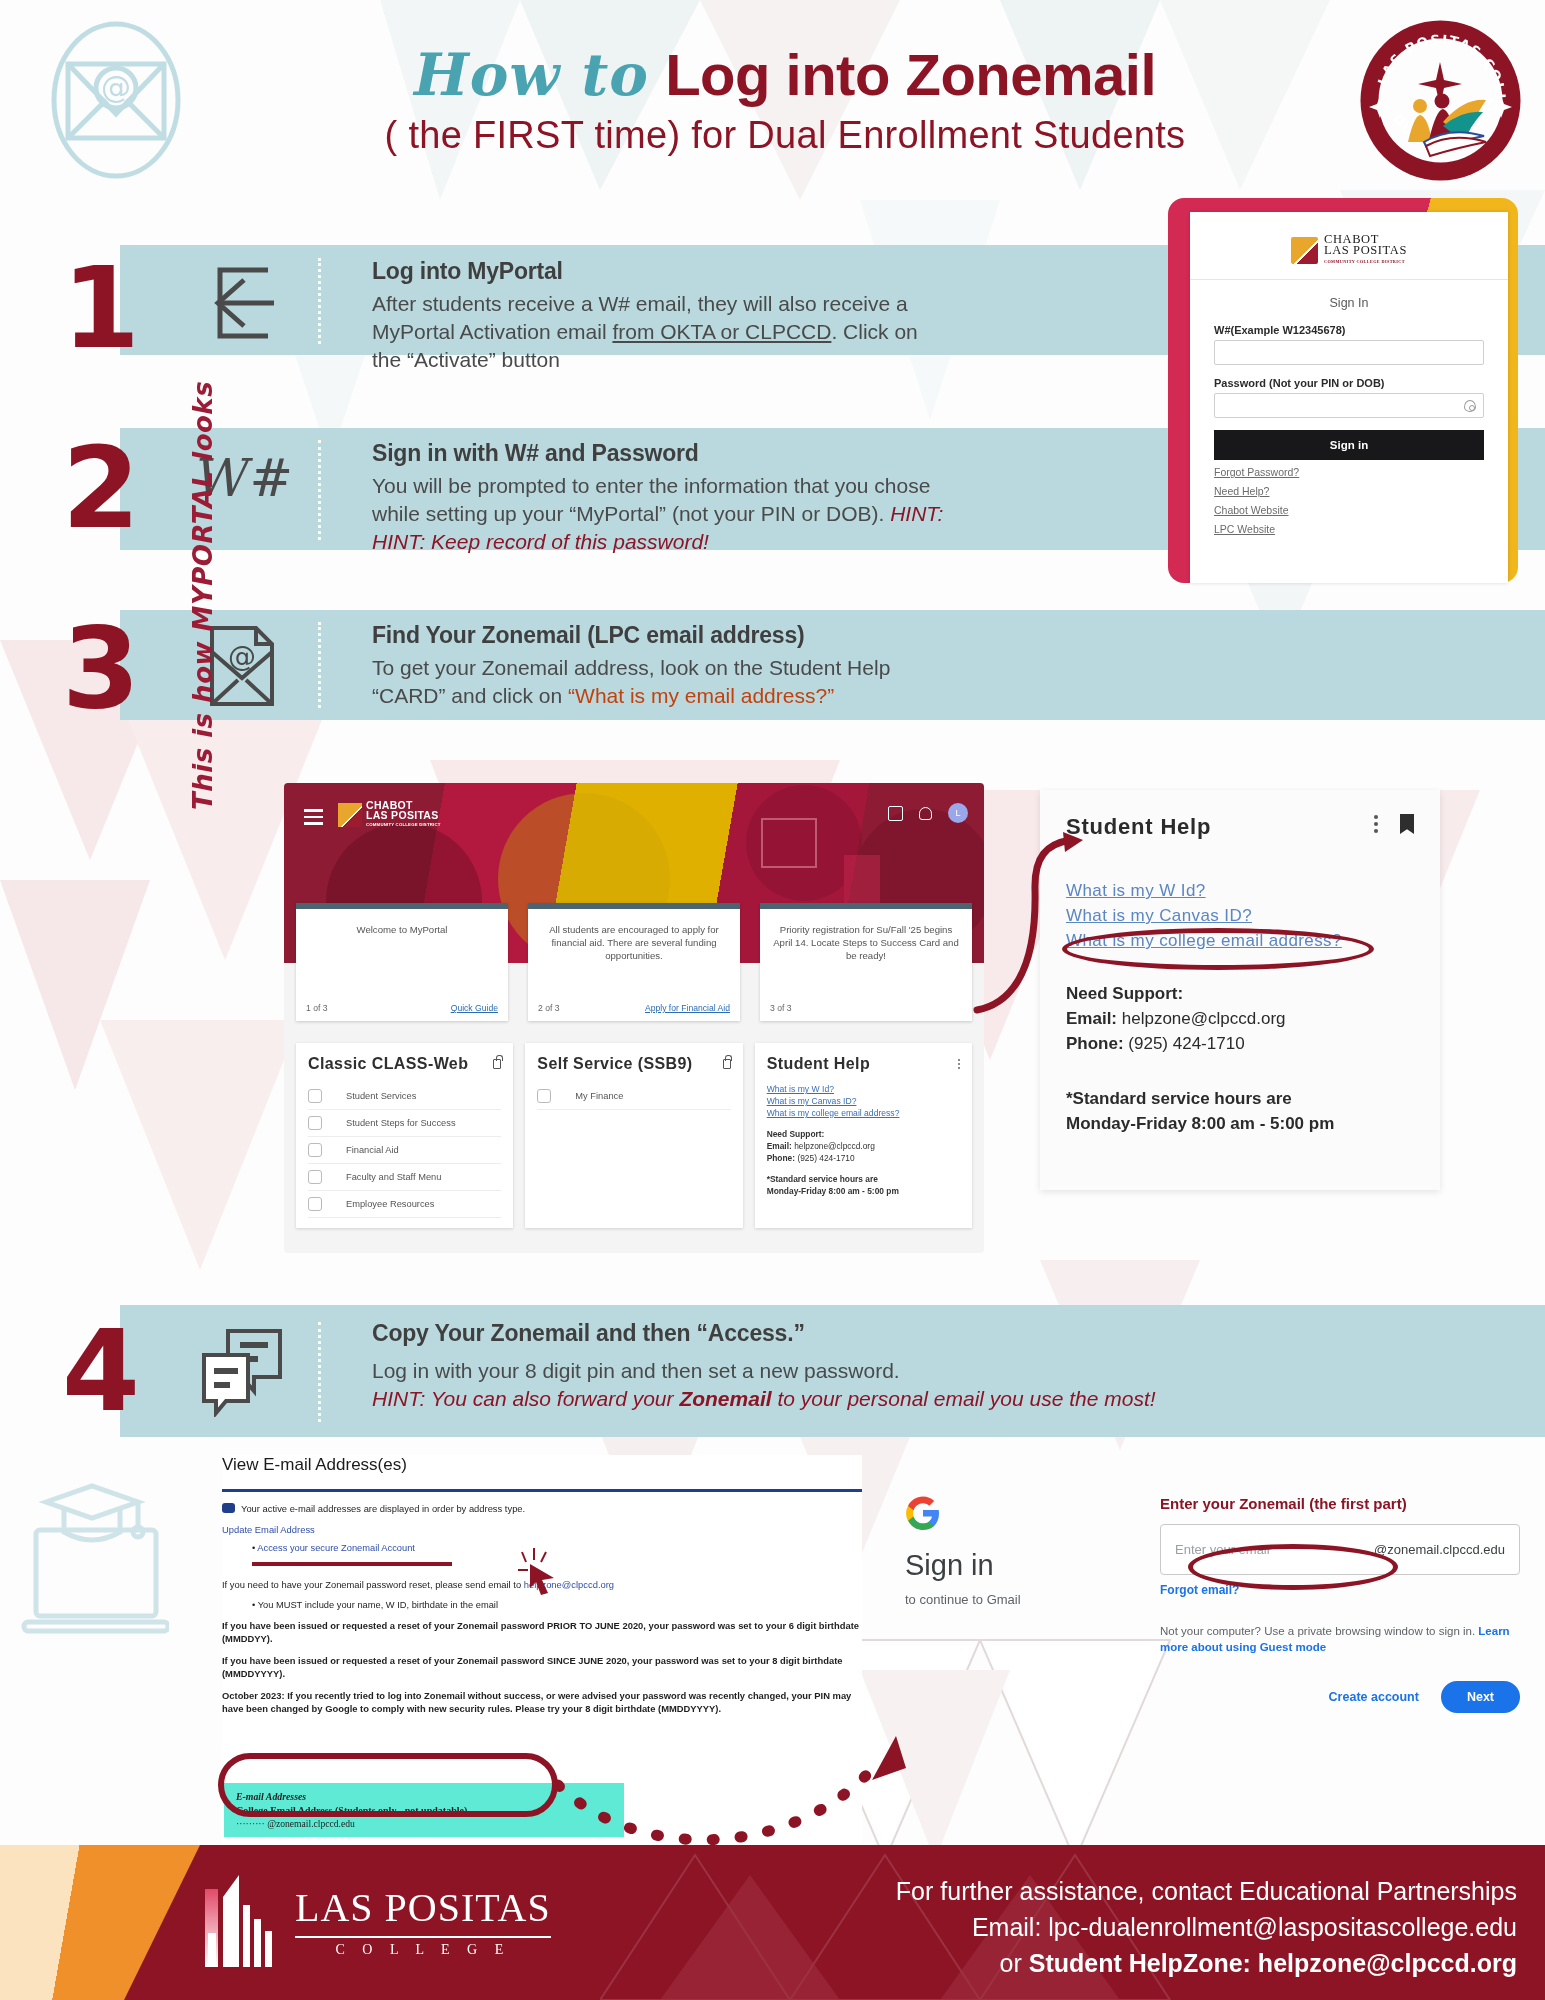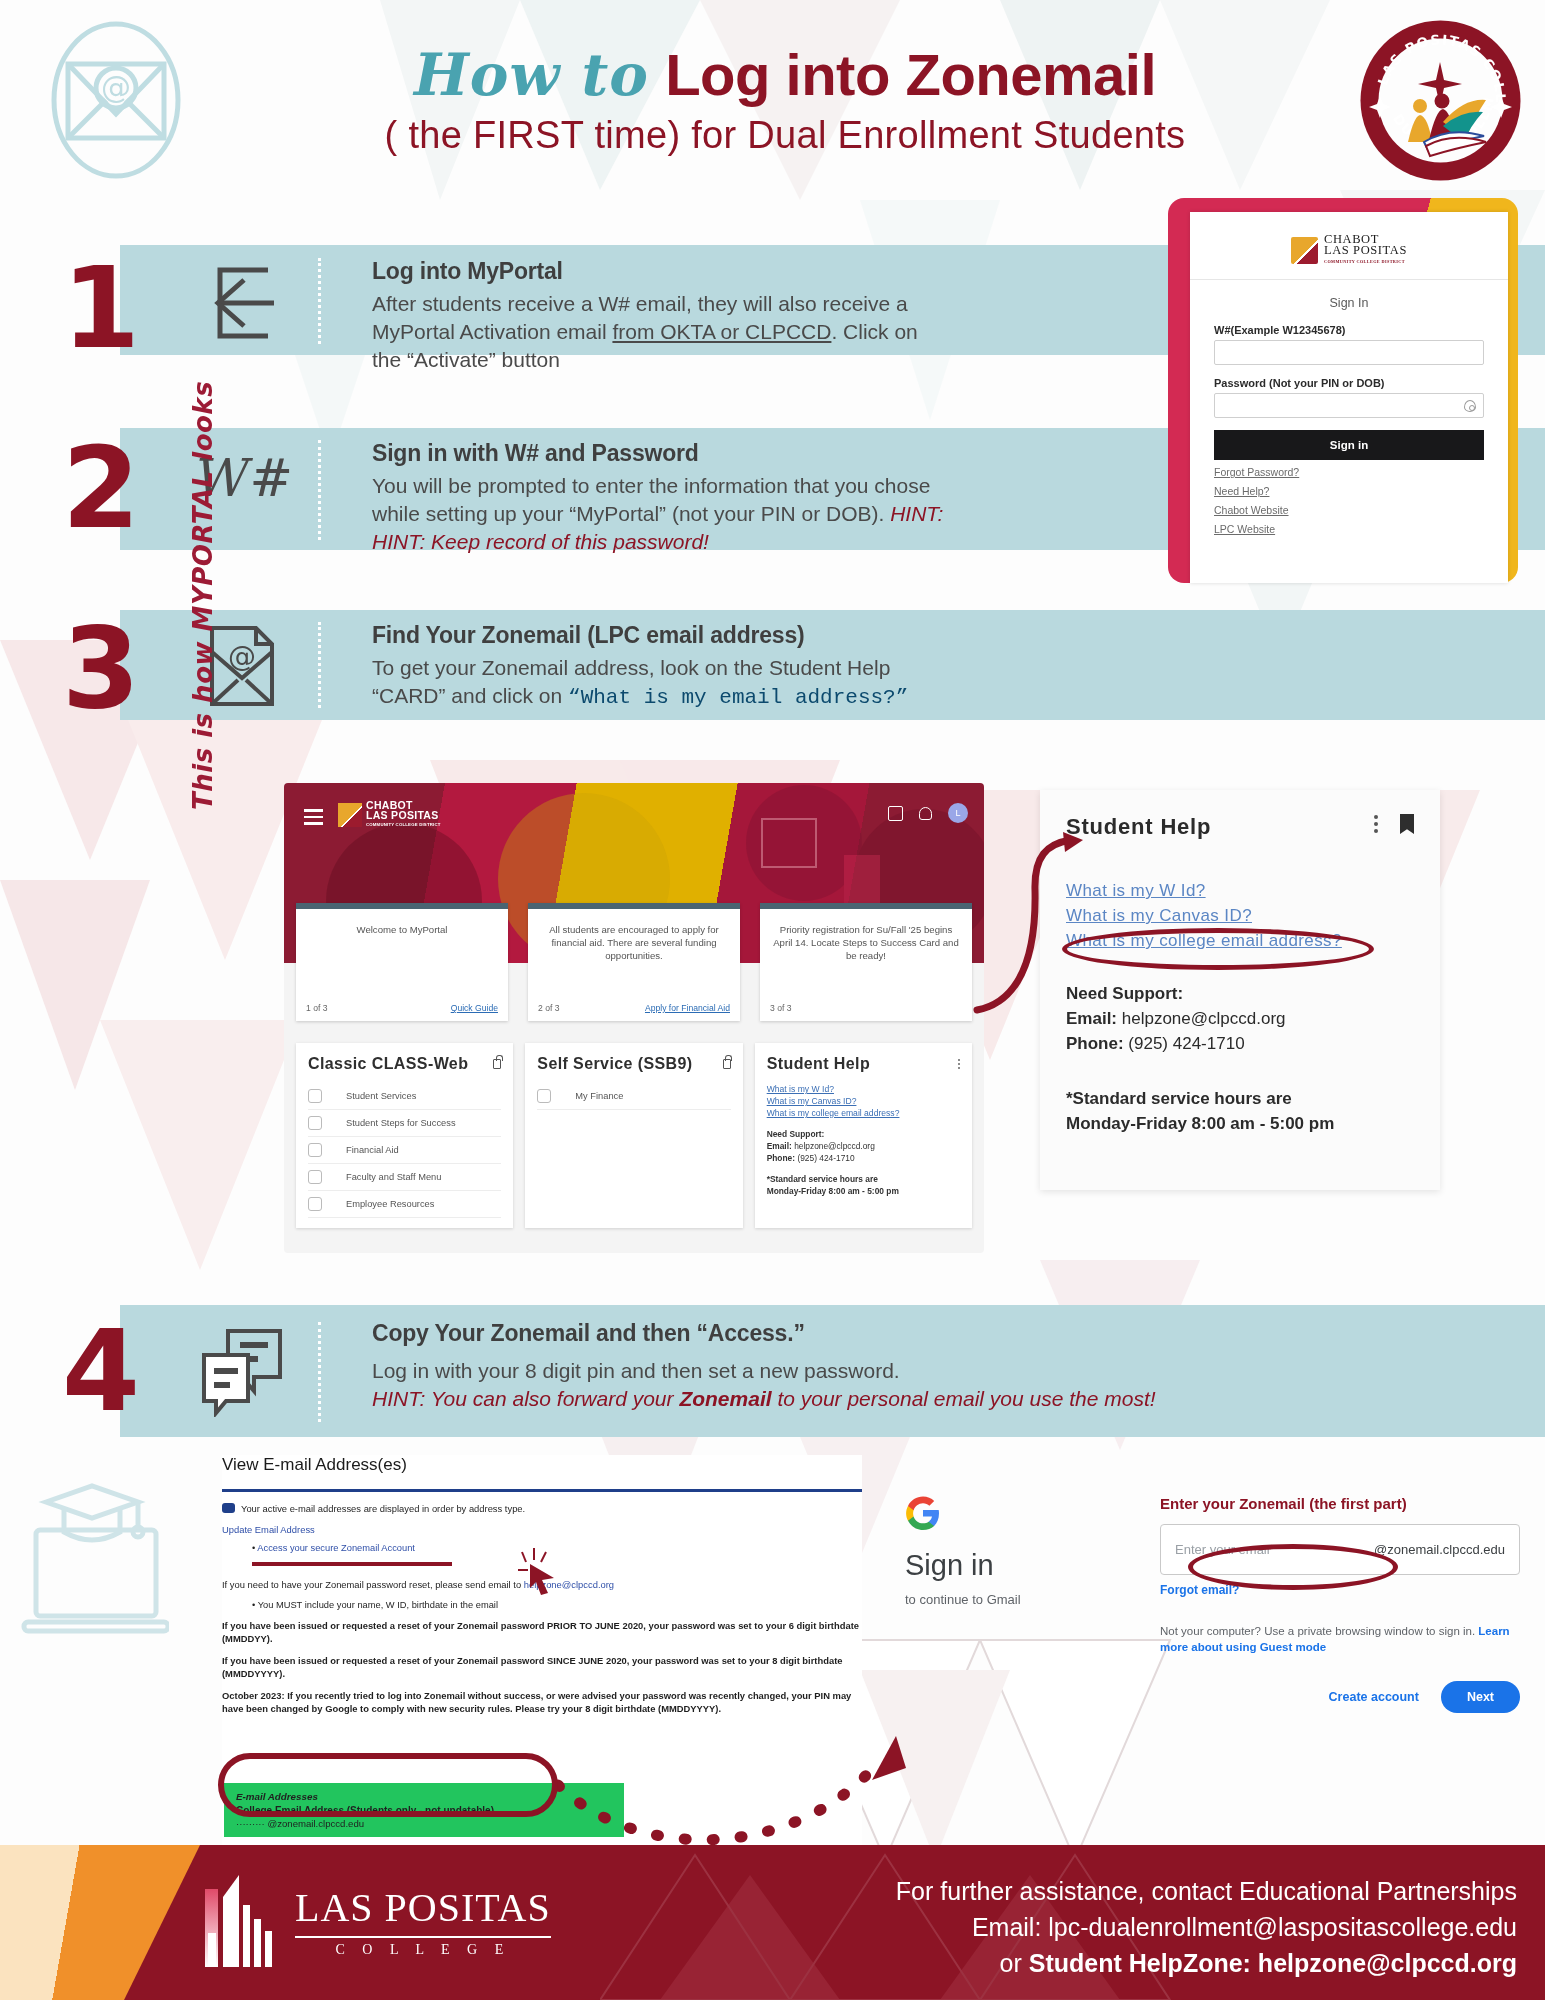--- a/index.html
+++ b/index.html
@@ -34,21 +34,21 @@
     letter-spacing: -4px;
   }
   .stepicon { position: absolute; z-index: 6; }
   .dots { position: absolute; z-index: 6; border-left: 3px dotted #ffffff; }
   .steptext { position: absolute; z-index: 6; color: #4a4a4a; }
   .steptext h3 { font-size: 23px; font-weight: bold; color: #3f3f3f; margin-bottom: 5px; letter-spacing: -.2px;}
   .steptext p { font-size: 21px; line-height: 28px; color: #4a4a4a; }
   .u { text-decoration: underline; }
   .b { font-weight: normal; }
   .hint { color: #8c1425; font-style: italic; }
-  .bluelink { color: #0c4a6e; font-family: Liberation Mono, monospace; }
+  .bluelink { color: #c2410c; }
 
   
   .okta-shot { position: absolute; left: 1168px; top: 198px; width: 350px; height: 385px; z-index: 7;}
   .okta-frame { position: absolute; inset: 0; border-radius: 16px; overflow: hidden;
                 background: linear-gradient(105deg,#d32a53 0 58%, #f0b61c 58% 100%); }
   .okta-card { position: absolute; left: 22px; top: 14px; right: 10px; bottom: 0;
                background: #fff; box-shadow: 0 0 4px rgba(0,0,0,.15); padding: 14px 24px; }
   .clpccd-logo { display: flex; align-items: center; justify-content: center; gap: 6px; padding-top: 8px; }
   .clp-mark { width: 27px; height: 27px; background: linear-gradient(135deg,#e8a72c 0 55%,#fff 55% 60%,#9c1b2e 60%);
               border-radius: 2px; }
@@ -139,21 +139,21 @@
          background:#ffffff; color:#1f1f1f; }
   .doc h2 { font-size: 17px; font-weight: normal; color: #1b1b1b; margin-bottom: 14px;}
   .doc .rule { height: 3px; background:#1f3f8a; margin-bottom: 10px;}
   .doc p { font-size: 9.4px; line-height: 13px; margin-bottom: 9px; }
   .doc p.bold { font-weight: bold; }
   .doc .bullet { margin-left: 30px; font-size: 9.3px; margin-bottom: 9px; }
   .doc a { color:#2f4fa8; }
   .doc .note { display:flex; gap:6px; align-items:flex-start; }
   .speech { width: 13px; height: 10px; background:#1f3f8a; border-radius: 3px; flex: 0 0 13px; margin-top:1px;}
   .doc .updlink { color:#2f4fa8; font-size: 9.4px; margin-bottom: 8px; }
-  .emailbox { position: absolute; left: 2px; bottom: 8px; width: 400px; background:#22c55e; padding: 8px 12px;}
+  .emailbox { position: absolute; left: 2px; bottom: 8px; width: 400px; background:#5eead4; padding: 8px 12px; font-family: Liberation Serif, serif;}
   .emailbox .t1 { font-size: 9.8px; font-weight: bold; font-style: italic; margin-bottom: 3px;}
   .emailbox .t2 { font-size: 10px; font-weight: bold; margin-bottom: 2px;}
   .emailbox .t3 { font-size: 9.6px; }
   .redunder { height: 3.5px; background:#8c1425; width: 200px; margin: 2px 0 0 30px;}
 
   
   .gsign { position: absolute; left: 905px; top: 1495px; z-index: 6; }
   .glogo { width: 36px; height: 36px; position: relative; margin-bottom: 14px;}
   .gsign h2 { font-size: 29px; font-weight: normal; color:#3c4043; margin-bottom: 10px;}
   .gsign p { font-size: 13px; color:#5f6368; }

